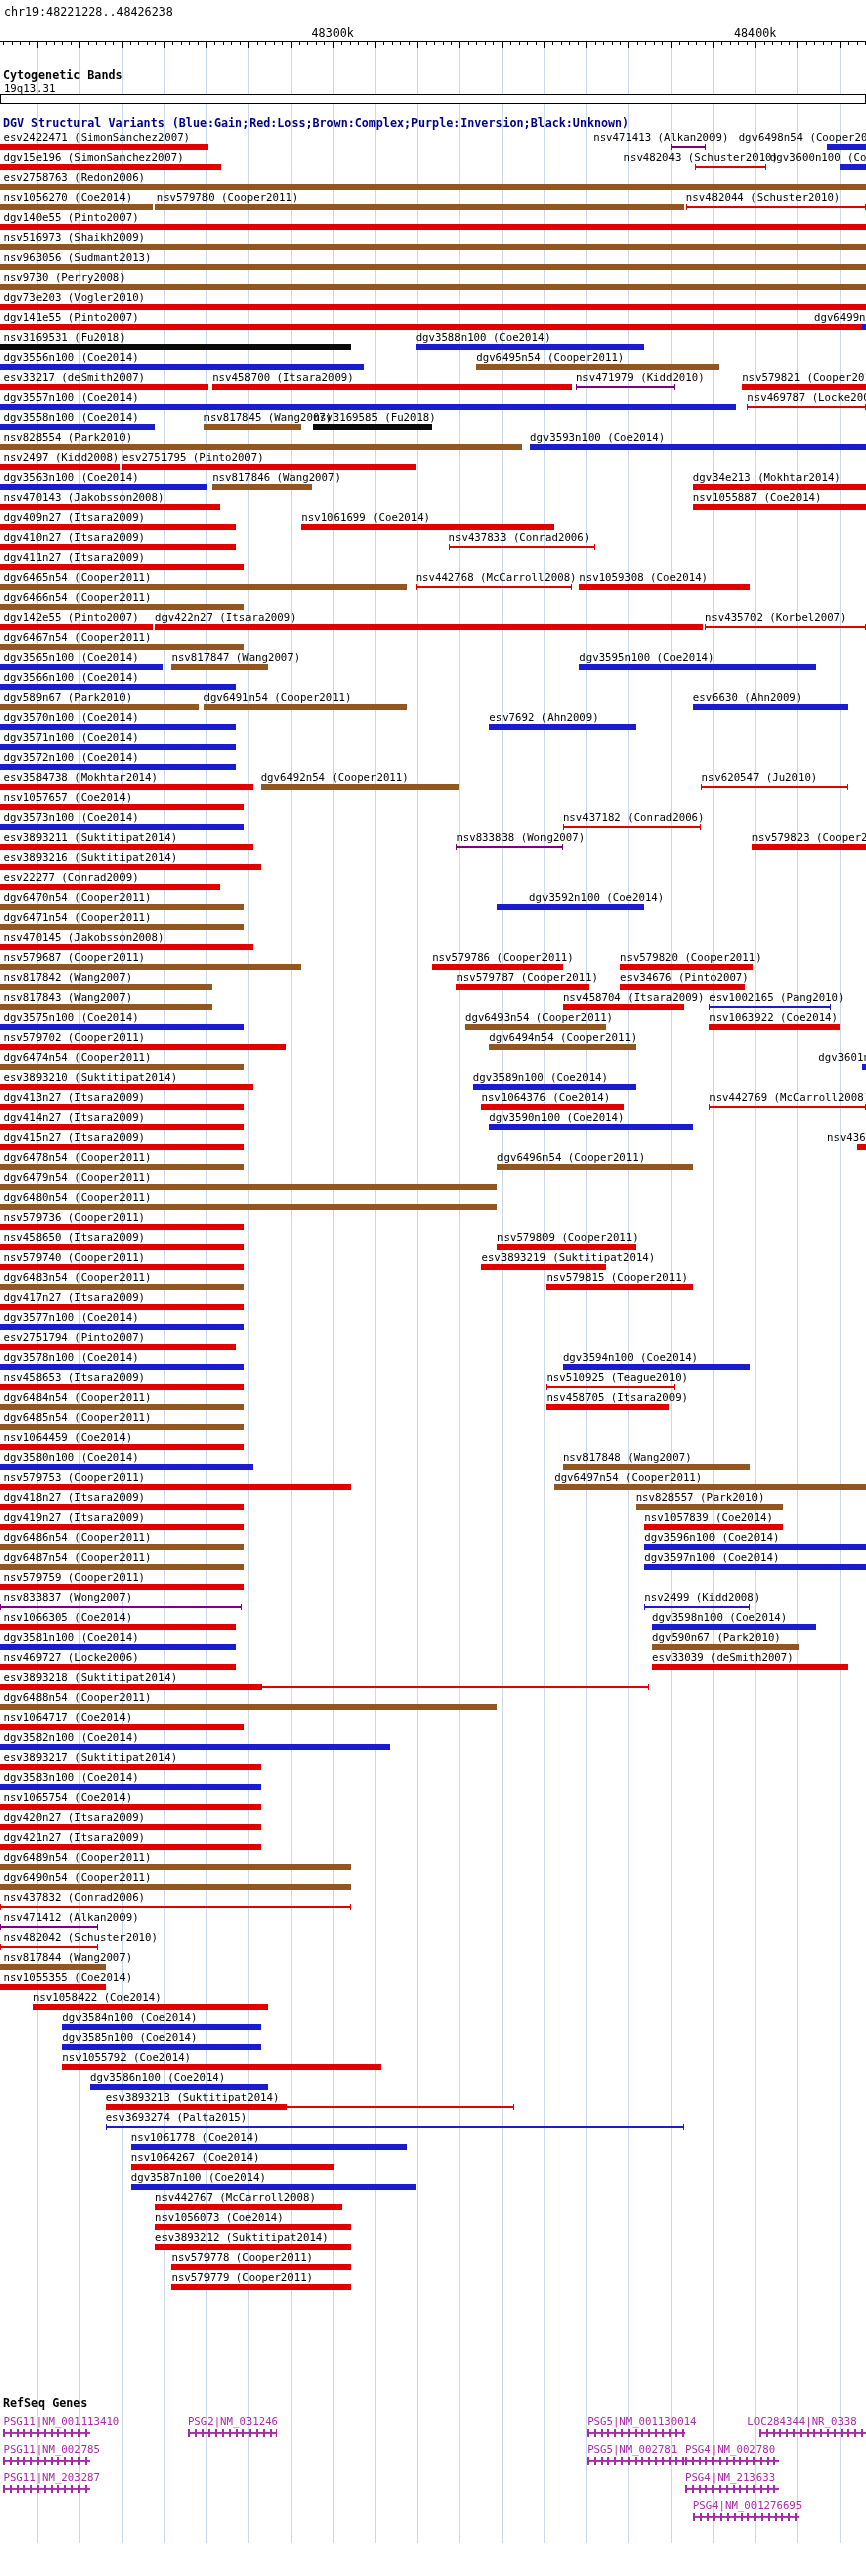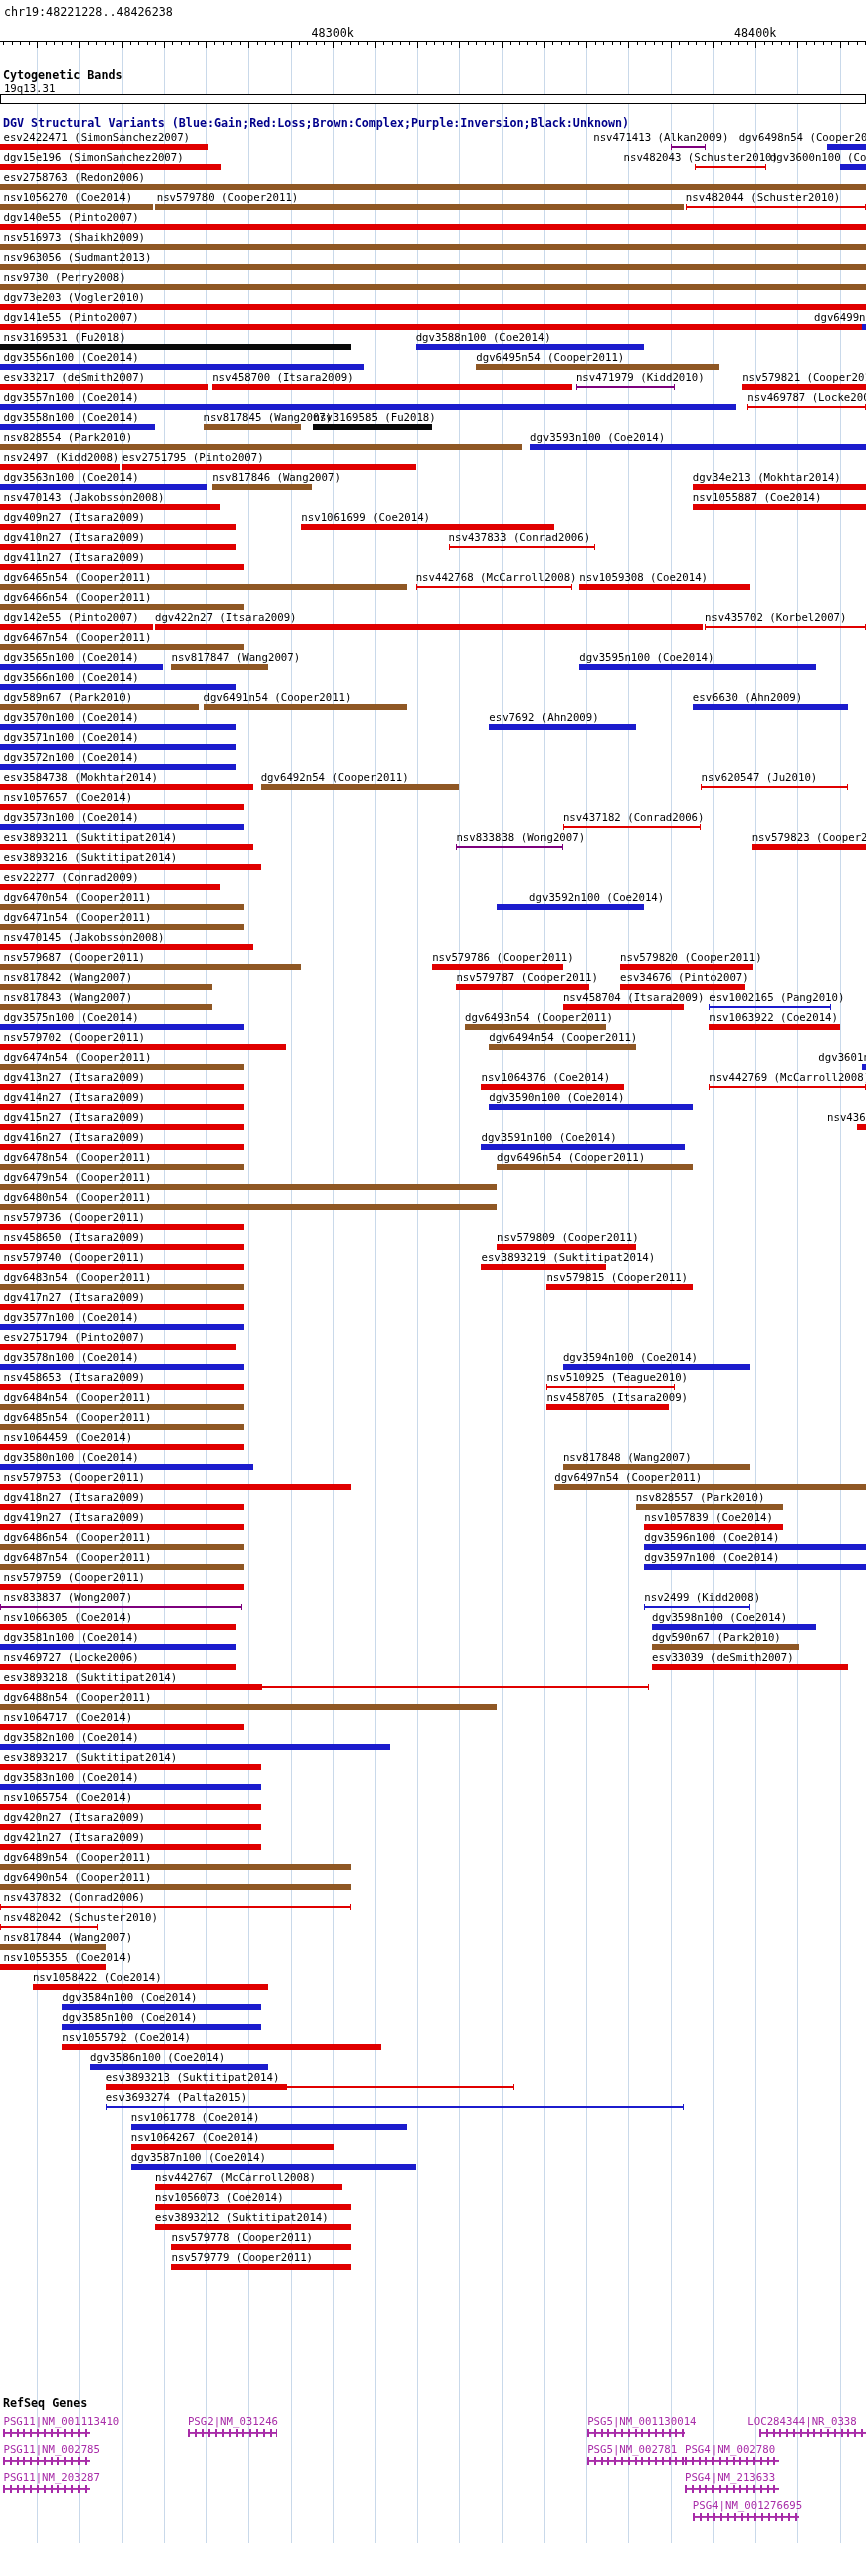--- a/index.html
+++ b/index.html
@@ -479,46 +479,46 @@
       <span class="vlabel" style="left: 56.5%;">dgv6494n54 (Cooper2011)</span>
       <div class="vbar solid" style="left: 56.5%; width: 16.9%; --c: #8f5724;"></div>
     </div>
     <div class="trow">
       <span class="vlabel" style="left: 0.4%;">dgv6474n54 (Cooper2011)</span>
       <div class="vbar solid" style="left: 0%; width: 28.2%; --c: #8f5724;"></div>
       <span class="vlabel" style="left: 94.5%;">dgv3601n100 (Coe2014)</span>
       <div class="vbar solid" style="left: 99.5%; width: 0.5%; --c: #1c1ccd;"></div>
     </div>
     <div class="trow">
+      <span class="vlabel" style="left: 0.4%;">esv3893210 (Suktitipat2014)</span>
+      <div class="vbar solid" style="left: 0%; width: 29.2%; --c: #e00000;"></div>
+      <span class="vlabel" style="left: 54.6%;">dgv3589n100 (Coe2014)</span>
+      <div class="vbar solid" style="left: 54.6%; width: 18.8%; --c: #1c1ccd;"></div>
+    </div>
+    <div class="trow">
       <span class="vlabel" style="left: 0.4%;">dgv413n27 (Itsara2009)</span>
       <div class="vbar solid" style="left: 0%; width: 28.2%; --c: #e00000;"></div>
       <span class="vlabel" style="left: 55.6%;">nsv1064376 (Coe2014)</span>
       <div class="vbar solid" style="left: 55.6%; width: 16.4%; --c: #e00000;"></div>
       <span class="vlabel" style="left: 81.9%;">nsv442769 (McCarroll2008)</span>
       <div class="vbar thin" style="left: 81.9%; width: 18.1%; --c: #e00000;"></div>
     </div>
     <div class="trow">
       <span class="vlabel" style="left: 0.4%;">dgv414n27 (Itsara2009)</span>
       <div class="vbar solid" style="left: 0%; width: 28.2%; --c: #e00000;"></div>
       <span class="vlabel" style="left: 56.5%;">dgv3590n100 (Coe2014)</span>
       <div class="vbar solid" style="left: 56.5%; width: 23.5%; --c: #1c1ccd;"></div>
     </div>
     <div class="trow">
       <span class="vlabel" style="left: 0.4%;">dgv415n27 (Itsara2009)</span>
       <div class="vbar solid" style="left: 0%; width: 28.2%; --c: #e00000;"></div>
       <span class="vlabel" style="left: 95.5%;">nsv43685</span>
       <div class="vbar solid" style="left: 99%; width: 1%; --c: #e00000;"></div>
     </div>
     <div class="trow">
-      <span class="vlabel" style="left: 0.4%;">dgv416n27 (Itsara2009)</span>
-      <div class="vbar solid" style="left: 0%; width: 28.2%; --c: #e00000;"></div>
-      <span class="vlabel" style="left: 55.6%;">dgv3591n100 (Coe2014)</span>
-      <div class="vbar solid" style="left: 55.6%; width: 23.5%; --c: #1c1ccd;"></div>
-    </div>
-    <div class="trow">
       <span class="vlabel" style="left: 0.4%;">dgv6478n54 (Cooper2011)</span>
       <div class="vbar solid" style="left: 0%; width: 28.2%; --c: #8f5724;"></div>
       <span class="vlabel" style="left: 57.4%;">dgv6496n54 (Cooper2011)</span>
       <div class="vbar solid" style="left: 57.4%; width: 22.6%; --c: #8f5724;"></div>
     </div>
     <div class="trow">
       <span class="vlabel" style="left: 0.4%;">dgv6479n54 (Cooper2011)</span>
       <div class="vbar solid" style="left: 0%; width: 57.4%; --c: #8f5724;"></div>
     </div>
     <div class="trow">
@@ -690,20 +690,24 @@
       <span class="vlabel" style="left: 0.4%;">dgv6489n54 (Cooper2011)</span>
       <div class="vbar solid" style="left: 0%; width: 40.5%; --c: #8f5724;"></div>
     </div>
     <div class="trow">
       <span class="vlabel" style="left: 0.4%;">dgv6490n54 (Cooper2011)</span>
       <div class="vbar solid" style="left: 0%; width: 40.5%; --c: #8f5724;"></div>
     </div>
     <div class="trow">
       <span class="vlabel" style="left: 0.4%;">nsv437832 (Conrad2006)</span>
       <div class="vbar thin" style="left: 0%; width: 40.5%; --c: #e00000;"></div>
+    </div>
+    <div class="trow">
+      <span class="vlabel" style="left: 0.4%;">nsv471412 (Alkan2009)</span>
+      <div class="vbar thin" style="left: 0%; width: 11.3%; --c: #7d007d;"></div>
     </div>
     <div class="trow">
       <span class="vlabel" style="left: 0.4%;">nsv482042 (Schuster2010)</span>
       <div class="vbar thin" style="left: 0%; width: 11.3%; --c: #e00000;"></div>
     </div>
     <div class="trow">
       <span class="vlabel" style="left: 0.4%;">nsv817844 (Wang2007)</span>
       <div class="vbar solid" style="left: 0%; width: 12.2%; --c: #8f5724;"></div>
     </div>
     <div class="trow">

